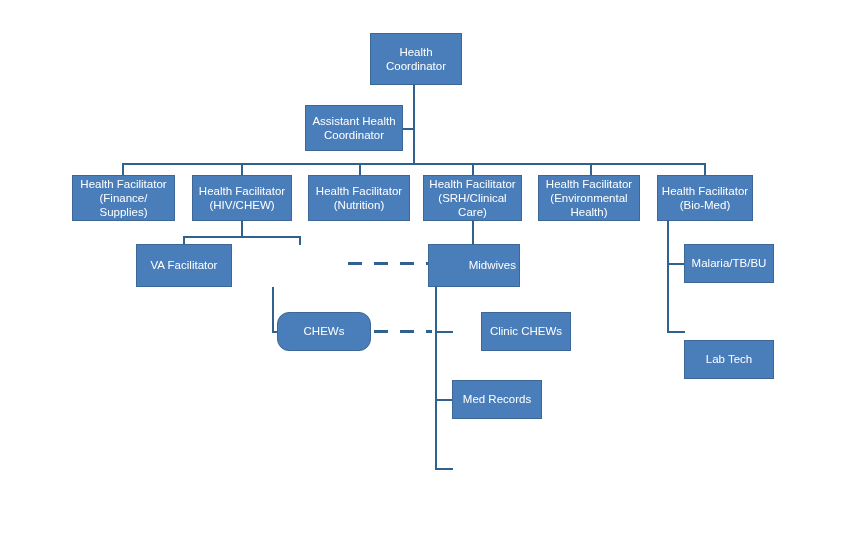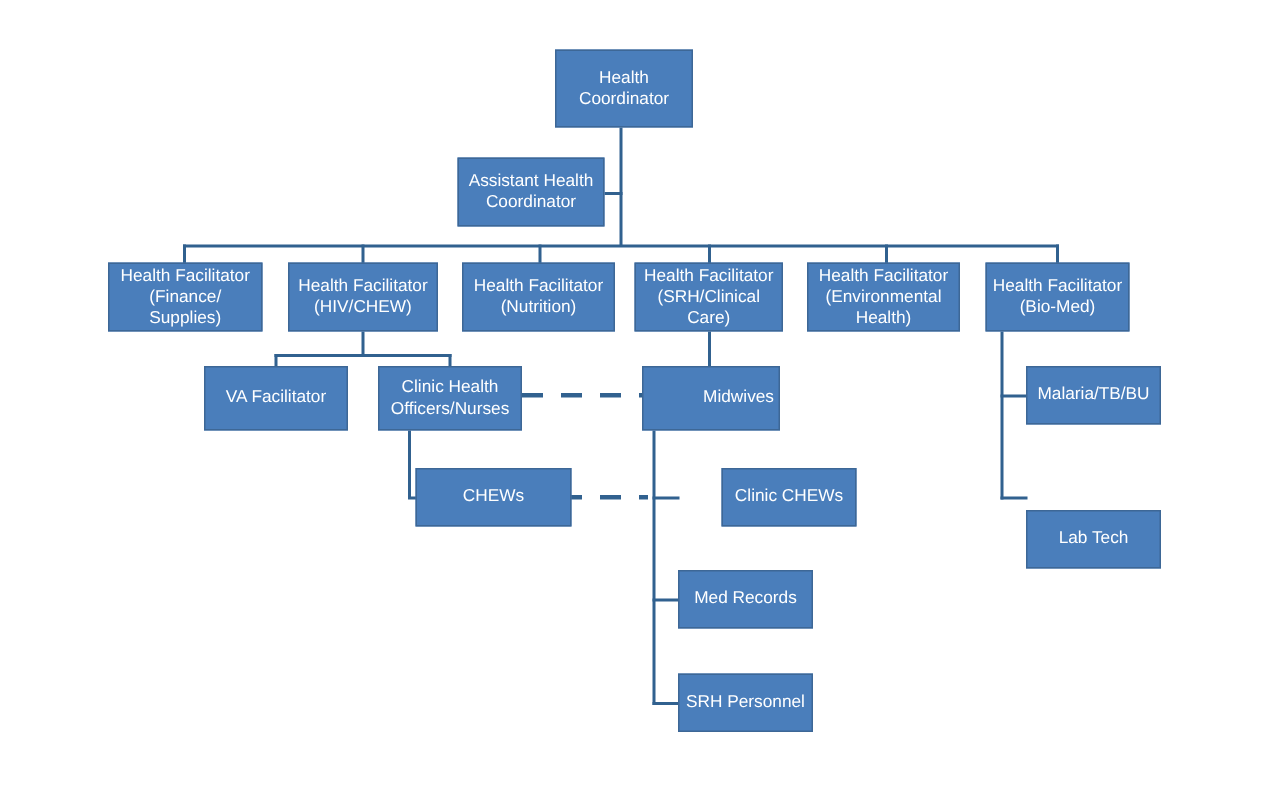--- a/index.html
+++ b/index.html
@@ -131,46 +131,39 @@
 
   <div class="node" style="left:657px; top:175px; width:96px; height:46px;">
     <span class="label">Health Facilitator
 (Bio-Med)</span>
   </div>
 
   <div class="node" style="left:136px; top:244px; width:96px; height:43px;">
     <span class="label">VA Facilitator</span>
   </div>
 
-  <div class="node" style="left:252px; top:244px; width:96px; height:43px;">
-    <span class="label">Clinic Health
-Officers/Nurses</span>
-  </div>
 
   <div class="node" style="left:428px; top:244px; width:92px; height:43px;justify-content:flex-end;">
     <span class="label">Midwives</span>
   </div>
 
   <div class="node" style="left:684px; top:244px; width:90px; height:39px;">
     <span class="label">Malaria/TB/BU</span>
   </div>
 
-  <div class="node" style="left:277px; top:312px; width:104px; height:39px;">
+  <div class="node" style="left:277px; top:312px; width:94px; height:39px;border-radius:12px;">
     <span class="label">CHEWs</span>
   </div>
 
   <div class="node" style="left:452px; top:312px; width:90px; height:39px;margin-left:29px;">
     <span class="label">Clinic CHEWs</span>
   </div>
 
   <div class="node" style="left:684px; top:312px; width:90px; height:39px;margin-top:28px;">
     <span class="label">Lab Tech</span>
   </div>
 
   <div class="node" style="left:452px; top:380px; width:90px; height:39px;">
     <span class="label">Med Records</span>
   </div>
 
-  <div class="node" style="left:452px; top:449px; width:90px; height:39px;">
-    <span class="label">SRH Personnel</span>
-  </div>
 
 </div>
 
 </body></html>

